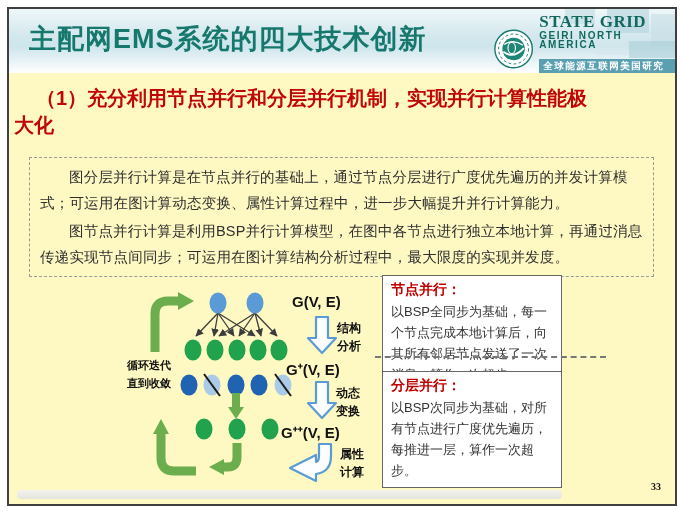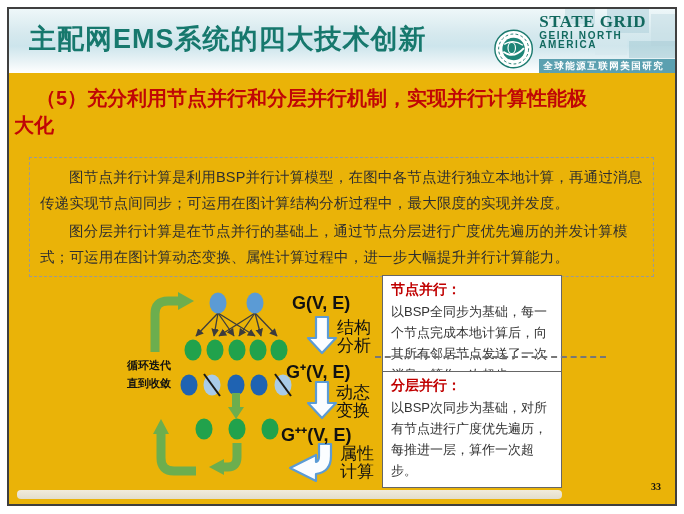--- a/index.html
+++ b/index.html
@@ -1,19 +1,19 @@
 <!DOCTYPE html>
 <html><head>
 <meta charset="utf-8">
 <style>
   html,body{margin:0;padding:0;background:#fff;}
   body{width:684px;height:514px;position:relative;overflow:hidden;
        font-family:"Liberation Sans",sans-serif;}
   .slide{position:absolute;left:7px;top:7px;width:670px;height:499px;
-         border:2px solid #3f3f3f;background:#eab308;box-sizing:border-box;}
+         border:2px solid #3f3f3f;background:#fef9c3;box-sizing:border-box;}
   
   .header{position:absolute;left:0;top:0;right:0;height:64px;overflow:hidden;
           background:linear-gradient(180deg,#eef7f9 0%,#d6e9ee 38%,#cde5ec 58%,#e9f3f6 82%,#ffffff 100%);}
   .deco{position:absolute;opacity:.55;}
   .deco.d1{left:556px;top:0;width:30px;height:15px;background:#bcd8e0;}
   .deco.d2{left:598px;top:0;width:42px;height:24px;background:#aed0da;}
   .deco.d3{left:642px;top:5px;width:25px;height:32px;background:#c4dde4;}
   .deco.d4{left:586px;top:28px;width:32px;height:18px;background:#d5e8ec;}
   .deco.d5{left:620px;top:32px;width:47px;height:17px;background:#a8ccd6;}
   .slide-title{position:absolute;left:20px;top:12px;margin:0;
@@ -31,23 +31,23 @@
                    white-space:pre-line;text-indent:22px;}
   
   .intro-box{position:absolute;left:20px;top:148px;width:625px;box-sizing:border-box;
              border:1px dashed #999;padding:4px 10px;}
   .intro-box p{margin:2px 0;font-size:14.5px;line-height:1.8;color:#2f2f2f;
                text-indent:2em;letter-spacing:.2px;}
   
   .lbl{position:absolute;color:#111;}
   .cycle-label{left:118px;top:347px;font-size:11px;font-weight:bold;line-height:18px;
                white-space:pre-line;}
-  .g-label{font-weight:bold;font-size:18px;}
+  .g-label{font-weight:bold;font-size:15px;}
   .g1{left:283px;top:284px;} .g2{left:277px;top:350px;} .g3{left:272px;top:413px;}
-  .step-label{font-size:17px;font-weight:400;line-height:18px;white-space:pre-line;text-align:center;}
+  .step-label{font-size:12px;font-weight:700;line-height:18px;white-space:pre-line;text-align:center;}
   .s1{left:328px;top:310px;} .s2{left:327px;top:375px;} .s3{left:331px;top:436px;}
   .graph-svg{position:absolute;left:120px;top:272px;}
   
   .callout{position:absolute;left:373px;width:180px;box-sizing:border-box;
            border:1px solid #666;background:#fff;padding:5px 8px 6px;}
   .callout.c1{top:266px;} .callout.c2{top:362px;}
   .callout-title{font-size:14px;font-weight:bold;color:#c00000;margin:0 0 2px;}
   .callout-body{font-size:13px;line-height:1.62;color:#333;margin:0;}
   .callout-divider{position:absolute;left:366px;top:347px;width:231px;height:0;
                    border-top:2px dashed #777;}
@@ -79,26 +79,26 @@
         <ellipse cx="20" cy="21" rx="4" ry="6" fill="none" stroke="#fff" stroke-width="1.2"></ellipse>
       </svg>
       <div class="logo-texts">
         <span class="logo-en1">STATE GRID</span>
         <span class="logo-en2">GEIRI NORTH AMERICA</span>
         <span class="logo-cn">全球能源互联网美国研究院</span>
       </div>
     </div>
   </div>
 
-  <h2 class="section-heading">（5）充分利用节点并行和分层并行机制，实现并行计算性能极
+  <h2 class="section-heading">（1）充分利用节点并行和分层并行机制，实现并行计算性能极
 大化</h2>
 
   <div class="intro-box">
+    <p>图分层并行计算是在节点并行的基础上，通过节点分层进行广度优先遍历的并发计算模式；可运用在图计算动态变换、属性计算过程中，进一步大幅提升并行计算能力。</p>
     <p>图节点并行计算是利用BSP并行计算模型，在图中各节点进行独立本地计算，再通过消息传递实现节点间同步；可运用在图计算结构分析过程中，最大限度的实现并发度。</p>
-    <p>图分层并行计算是在节点并行的基础上，通过节点分层进行广度优先遍历的并发计算模式；可运用在图计算动态变换、属性计算过程中，进一步大幅提升并行计算能力。</p>
   </div>
 
   <svg class="graph-svg" width="230" height="214" viewBox="129 281 230 214">
     <defs>
       <marker id="arr" markerWidth="7" markerHeight="7" refX="5.5" refY="3" orient="auto">
         <path d="M0,0 L6,3 L0,6 Z" fill="#3c3c3c"></path>
       </marker>
     </defs>
 
     <g>

